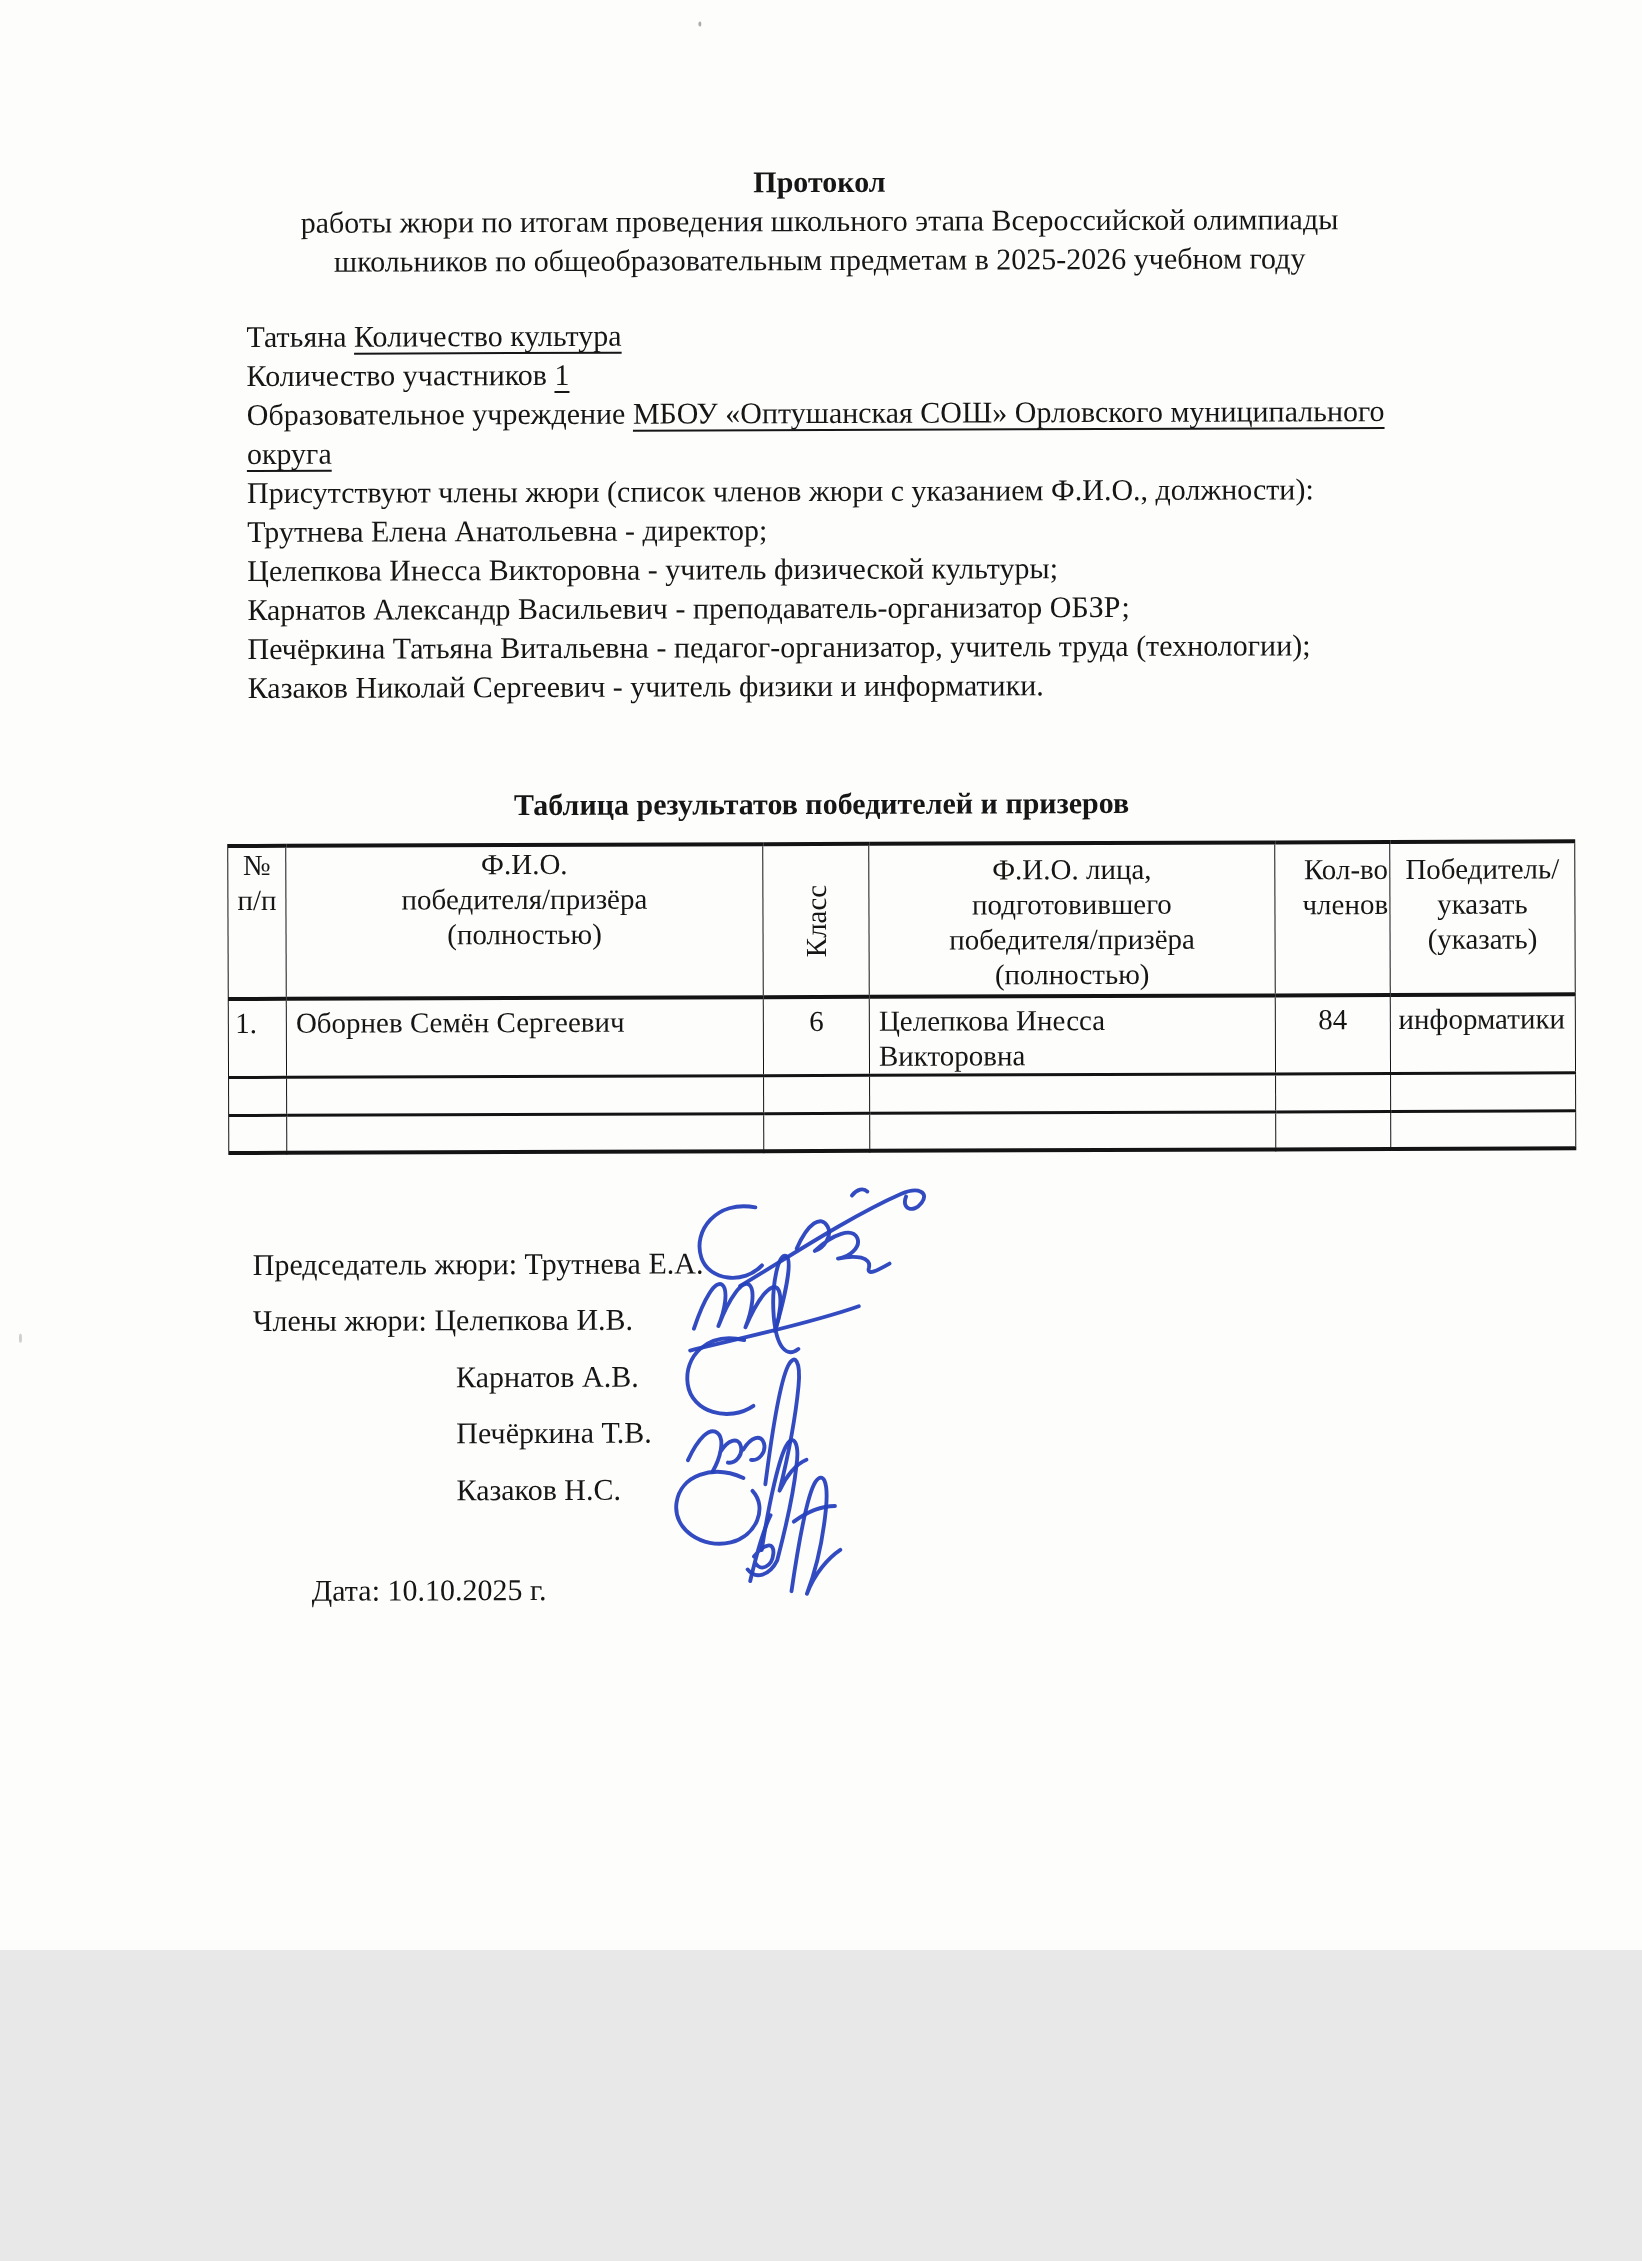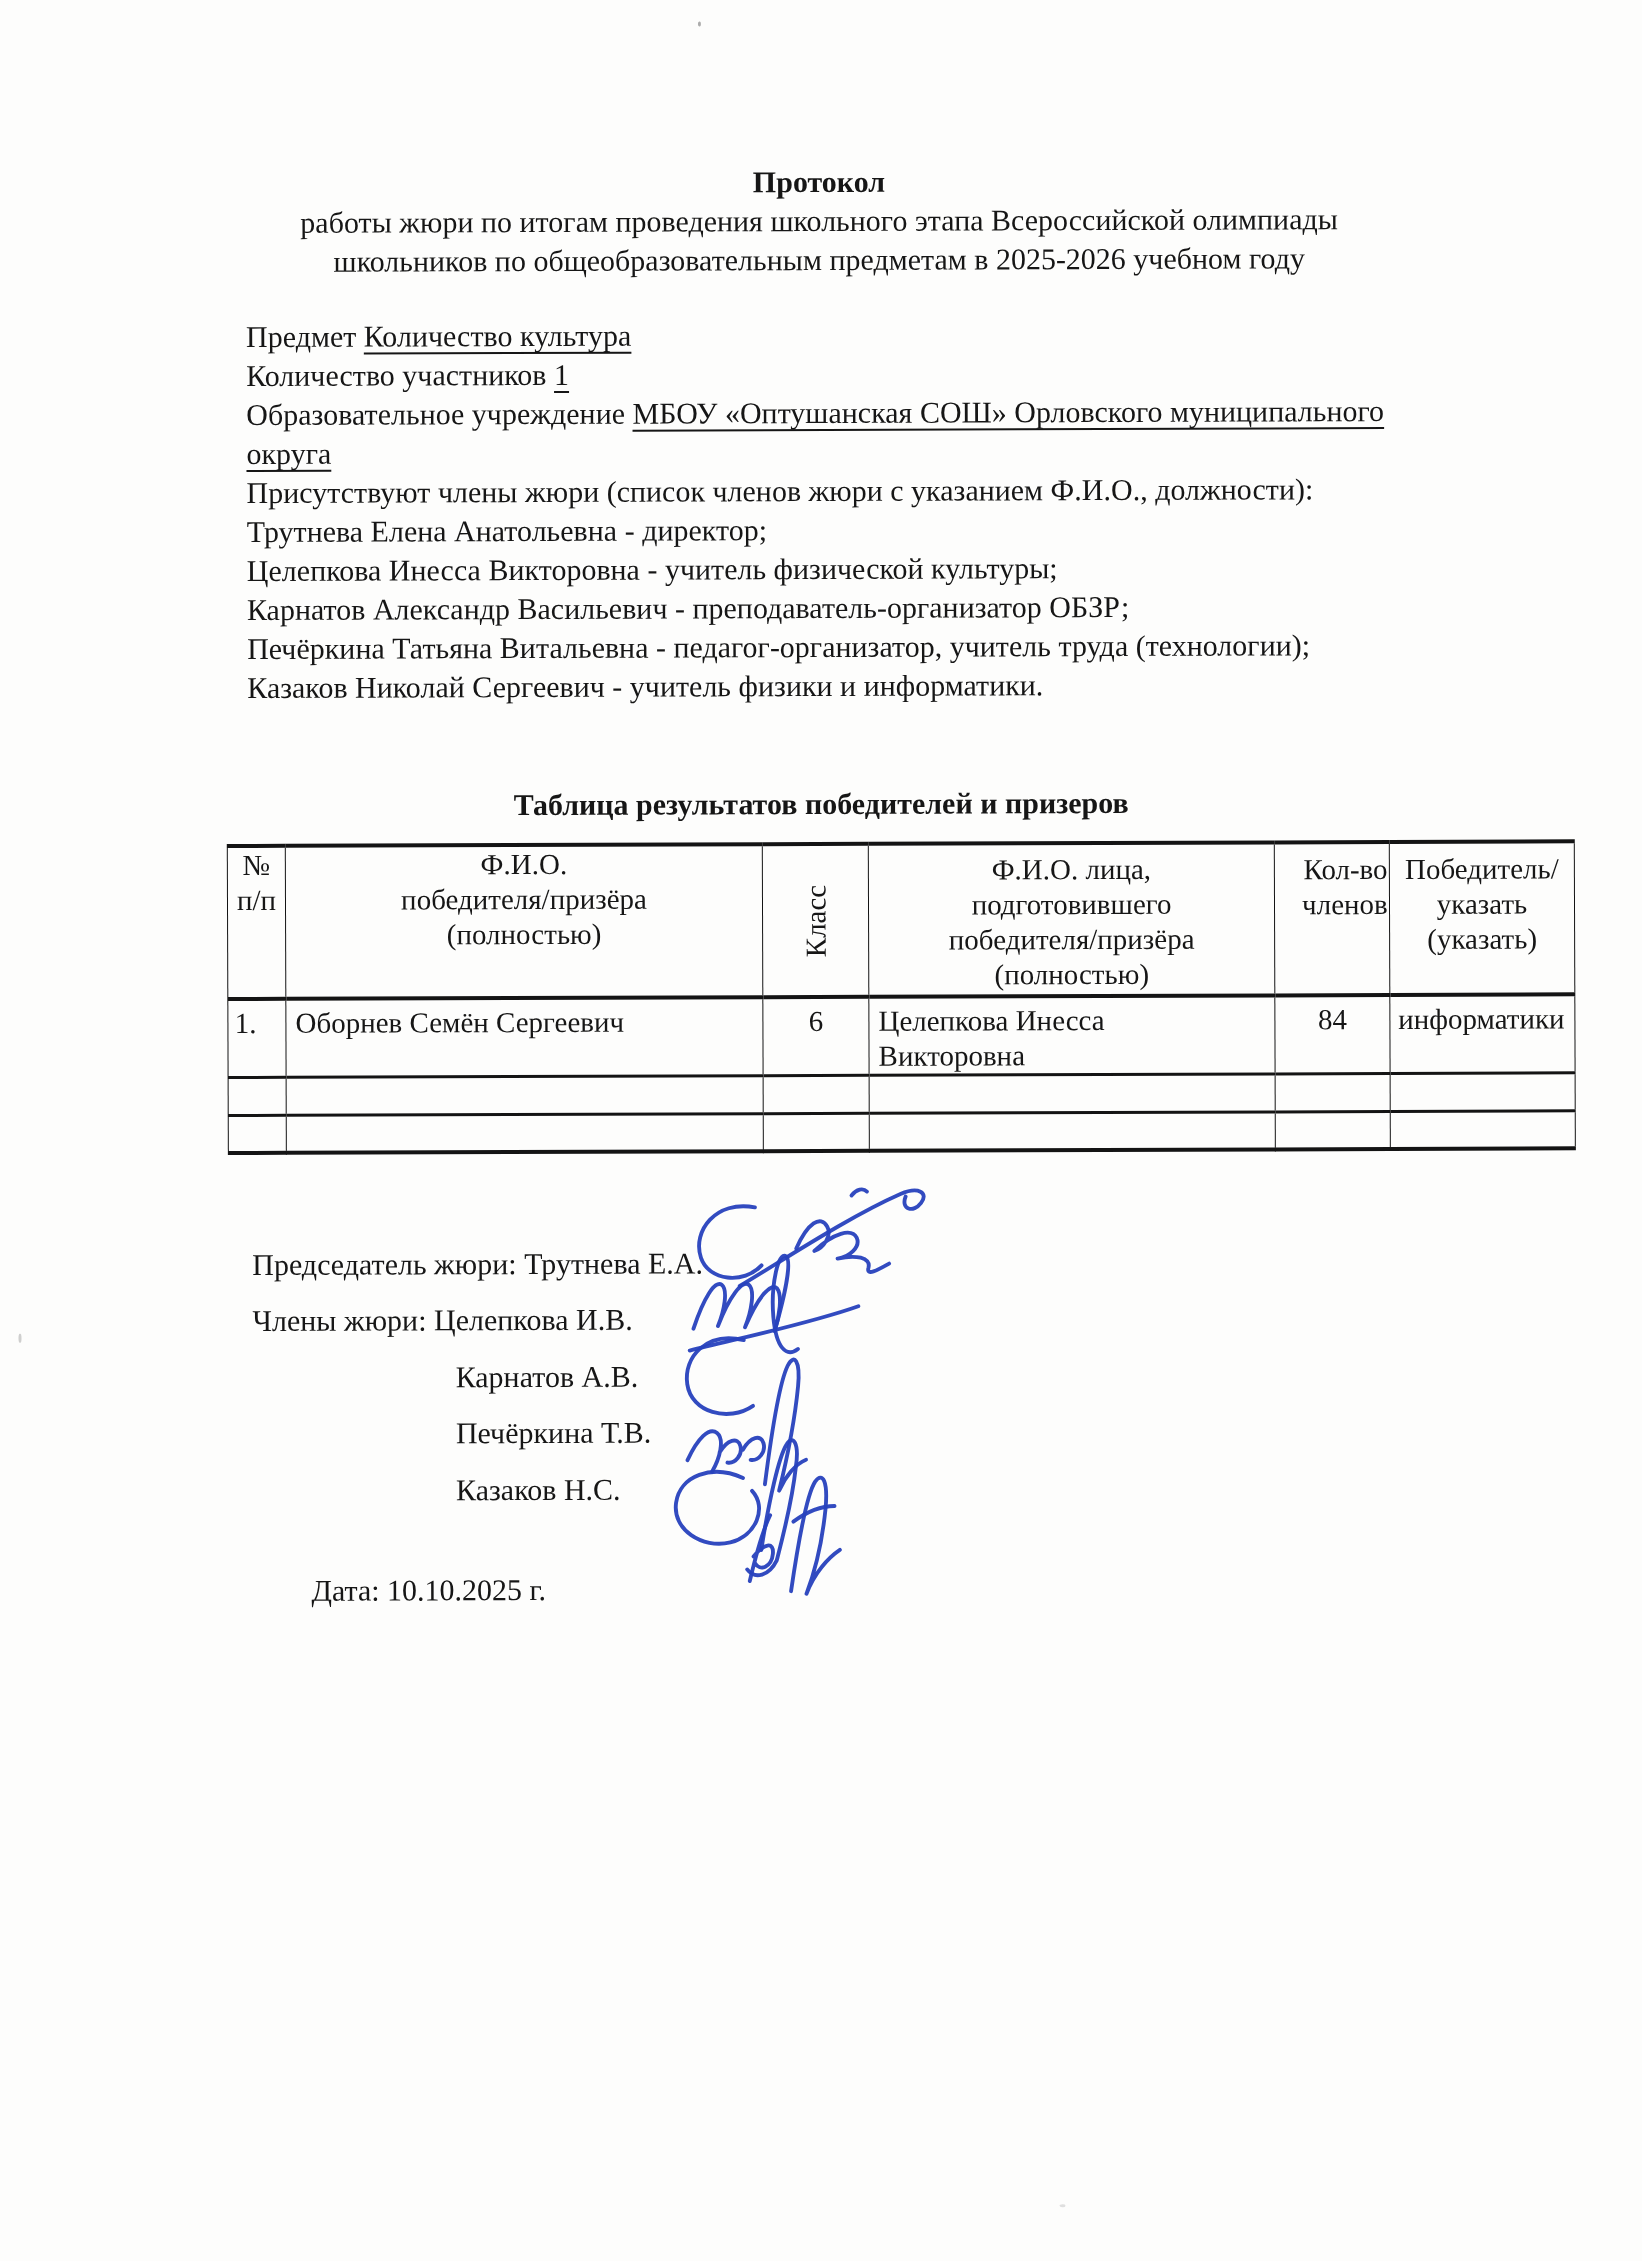--- a/index.html
+++ b/index.html
@@ -4,21 +4,21 @@
 <style>
   :root{
     --text-ink:#161616;
     --sig-ink:#2741bd;
     --border-ink:#141414;
   }
   *{margin:0;padding:0;box-sizing:border-box;}
   html,body{background:#e8e8e8;}
   .sheet{
     position:relative;
-    width:1643px;height:2261px;
+    width:1643px;height:1950px;
     margin:0 auto;
     background:#fdfdfc;
     overflow:hidden;
     color:var(--text-ink);
     font-family:"Liberation Serif","DejaVu Serif",serif;
     font-size:30px;line-height:39px;
   }
   .content{
     position:relative;
     width:100%;height:100%;
@@ -111,21 +111,21 @@
 <div class="sheet">
   <div class="content">
 
     <header class="doc-header">
       <div class="doc-title">Протокол</div>
       <div class="doc-subtitle">работы жюри по итогам проведения школьного этапа Всероссийской олимпиады</div>
       <div class="doc-subtitle">школьников по общеобразовательным предметам в 2025-2026 учебном году</div>
     </header>
 
     <section class="details">
-      <p><span>Предмет </span><span class="u">Количество культура</span></p>
+      <p><span>Татьяна </span><span class="u">Количество культура</span></p>
       <p><span>Количество участников </span><span class="u">1</span></p>
       <p><span>Образовательное учреждение </span><span class="u">МБОУ «Оптушанская СОШ» Орловского муниципального округа</span></p>
       <p>Присутствуют члены жюри (список членов жюри с указанием Ф.И.О., должности):</p>
       <p>Трутнева Елена Анатольевна - директор;</p>
       <p>Целепкова Инесса Викторовна - учитель физической культуры;</p>
       <p>Карнатов Александр Васильевич - преподаватель-организатор ОБЗР;</p>
       <p>Печёркина Татьяна Витальевна - педагог-организатор, учитель труда (технологии);</p>
       <p>Казаков Николай Сергеевич - учитель физики и информатики.</p>
     </section>
 

